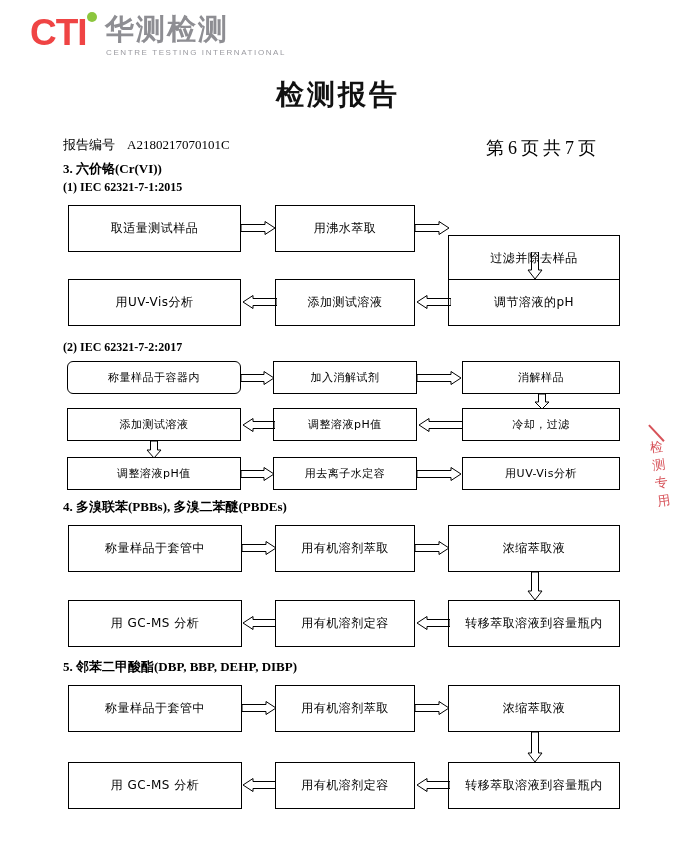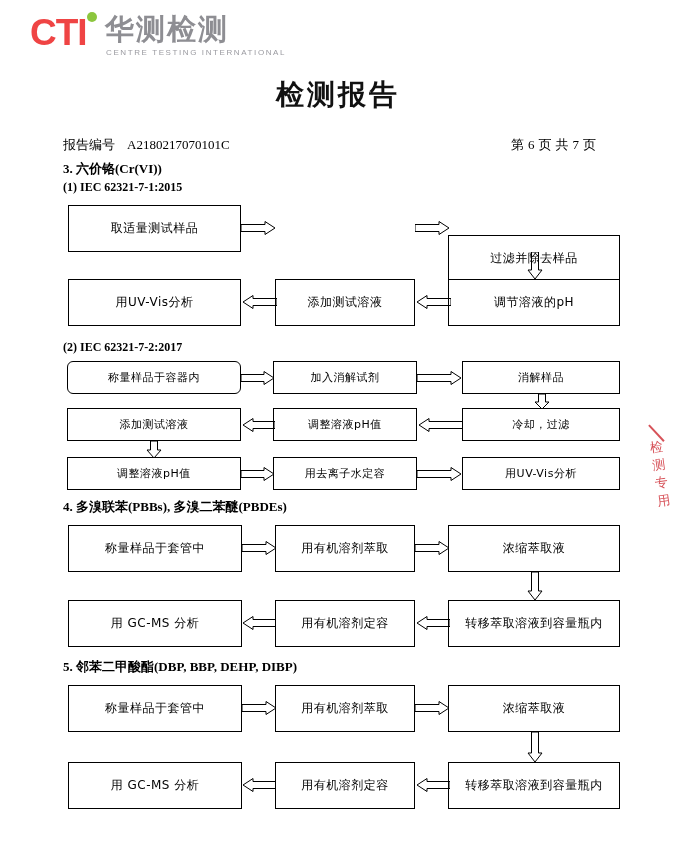--- a/index.html
+++ b/index.html
@@ -88,21 +88,21 @@
     left: 63px;
     top: 136px;
     font-size: 13px;
     white-space: nowrap;
   }
   .meta-left .label { margin-right: 12px; }
   .meta-right {
     position: absolute;
     right: 78px;
     top: 136px;
-    font-size: 13px;
+    font-size: 18px;
     white-space: nowrap;
   }
   .meta-right span { margin: 0 2px; }
 
   
   .sec-head {
     position: absolute;
     left: 63px;
     font-size: 13px;
     font-weight: bold;
@@ -186,20 +186,21 @@
     <span class="label">报告编号</span><span>A2180217070101C</span>
   </div>
   <div class="meta-right">
     <span>第</span><span>6</span><span>页</span><span>共</span><span>7</span><span>页</span>
   </div>
 
   <div class="sec-head" style="top:160px;">3. 六价铬(Cr(VI))</div>
   <div class="sub-head" style="top:180px;">(1) IEC 62321-7-1:2015</div>
 
   <div class="fbox" style="left:68px;  top:205px; width:173px; height:47px;">取适量测试样品</div>
+  <div class="fbox" style="left:275px; top:205px; width:140px; height:47px;">用沸水萃取</div>
   <div class="fbox" style="left:448px; top:205px; width:172px; height:47px;margin-top:30px;">过滤并除去样品</div>
 
   <div class="fbox" style="left:448px; top:279px; width:172px; height:47px;">调节溶液的pH</div>
   <div class="fbox" style="left:275px; top:279px; width:140px; height:47px;">添加测试溶液</div>
   <div class="fbox" style="left:68px;  top:279px; width:173px; height:47px;">用UV-Vis分析</div>
 
   <div class="arrow-h" style="left:241px; top:221px;">
     <svg width="36" height="14" viewBox="0 0 36 14">
         <path d="M0 3.5 H24 V0.5 L34 7 L24 13.5 V10.5 H0 Z" fill="none" stroke="#000" stroke-width="1"></path>
       </svg>

